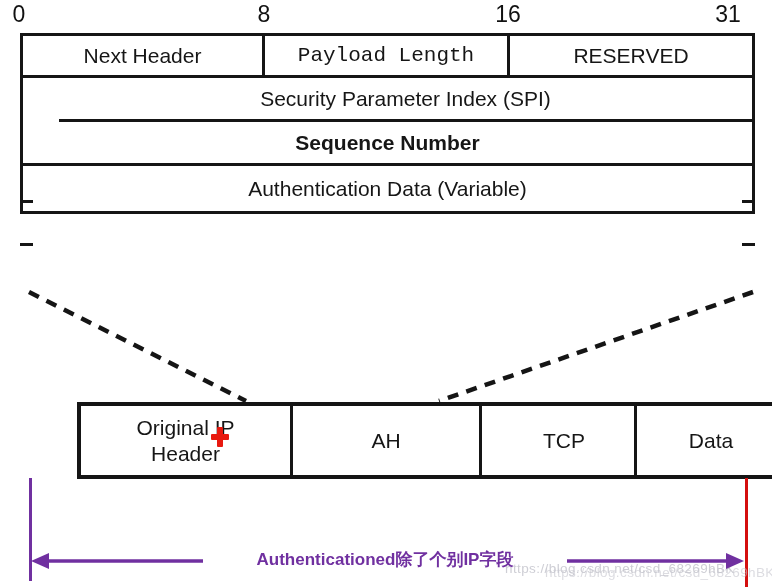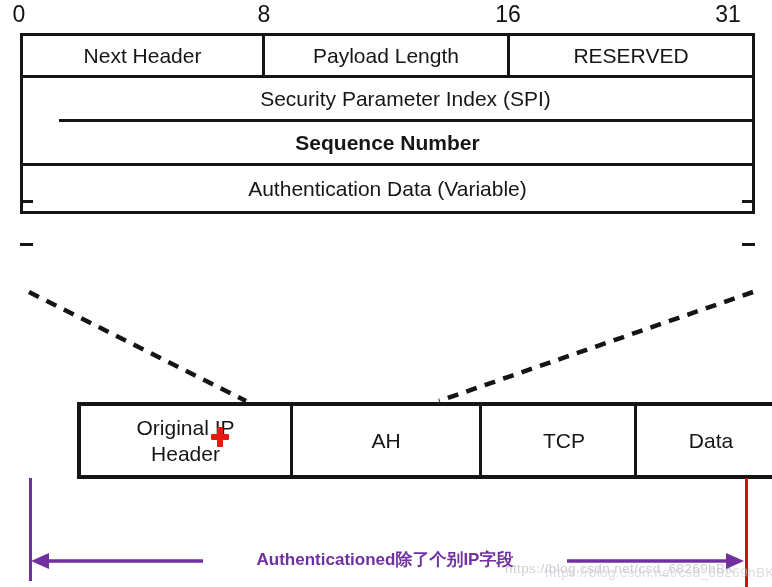--- a/index.html
+++ b/index.html
@@ -42,21 +42,21 @@
   .ah-row.r2{height:44px;margin-left:36px;}
   .ah-row.r3{height:44px;font-weight:bold;}
   .ah-row.r4{flex:1;border-bottom:none;}
   .ah-row.r1{justify-content:flex-start;}
   .ah-cell{
     height:100%;
     display:flex;align-items:center;justify-content:center;
     box-sizing:border-box;
   }
   .ah-cell.c1{width:242px;border-right:3px solid var(--border);}
-  .ah-cell.c2{width:245px;border-right:3px solid var(--border);}
+  .ah-cell.c2{width:245px;border-right:3px solid var(--border);font-family:Liberation Mono, monospace;}
   .ah-cell.c3{flex:1;}
   .tick{
     position:absolute;width:13px;height:3px;background:var(--border);
   }
   
   .packet{
     position:absolute;left:33px;top:402px;
     width:712px;height:77px;
     border:4px solid var(--border);
     box-sizing:border-box;

